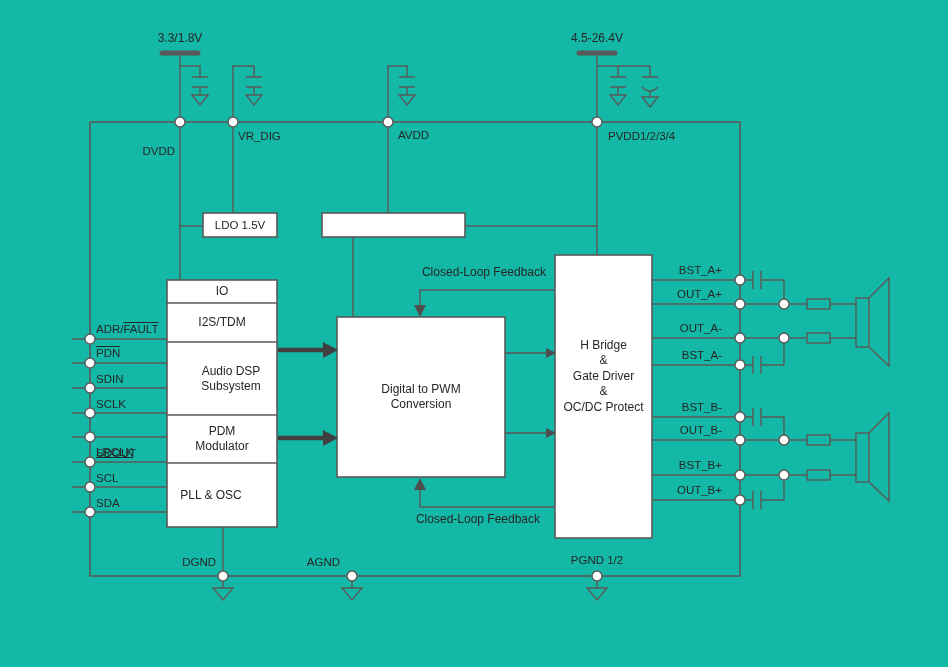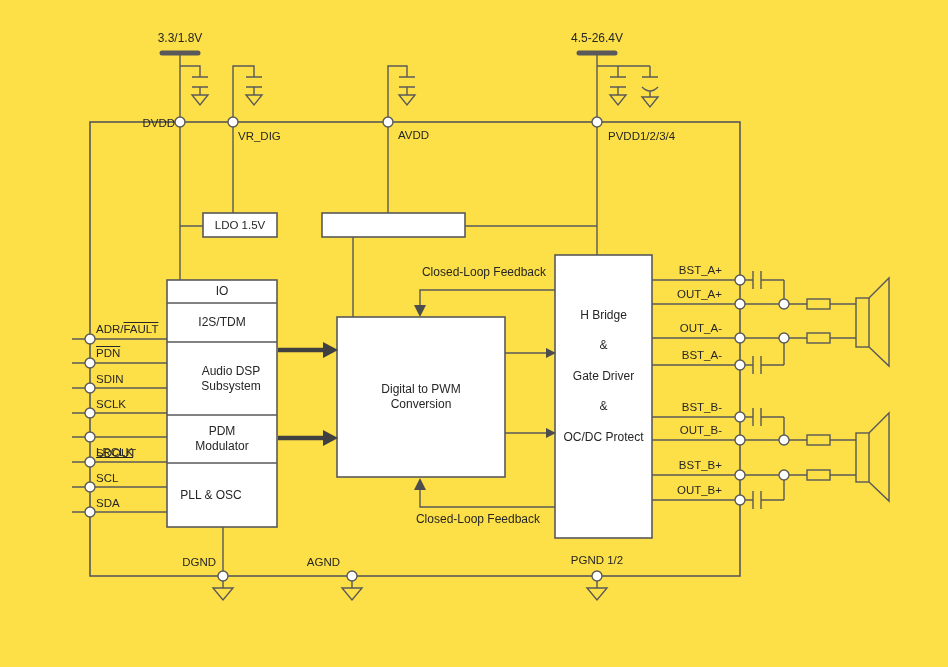--- a/index.html
+++ b/index.html
@@ -1,17 +1,17 @@
 <!DOCTYPE html>
 <html><head>
 <meta charset="utf-8">
 <style>
   html,body{margin:0;padding:0;background:#fff;}
   .canvas{
-    position:relative;width:948px;height:667px;background:#fde047;
+    position:relative;width:948px;height:667px;background:#14b8a6;
     font-family:"Liberation Sans",sans-serif;color:#262626;overflow:hidden;
   }
   .canvas svg{position:absolute;left:0;top:0;}
   .lbl{
     position:absolute;font-size:11.5px;color:#262626;white-space:nowrap;
     line-height:14px;
   }
   .ctr{display:flex;align-items:center;justify-content:center;text-align:center;}
   .blk{
     position:absolute;display:flex;flex-direction:column;align-items:center;
@@ -189,21 +189,21 @@
       <circle cx="784" cy="338" r="5"></circle>
       <circle cx="784" cy="440" r="5"></circle>
       <circle cx="784" cy="475" r="5"></circle>
     </g>
   </g>
 </svg>
 
 <div class="lbl ctr sup" style="left:138px;top:31px;width:84px;">3.3/1.8V</div>
 <div class="lbl ctr sup" style="left:555px;top:31px;width:84px;">4.5-26.4V</div>
 
-<div class="lbl rt" style="left:127px;top:116px;width:48px;">DVDD</div>
+<div class="lbl rt" style="left:127px;top:144px;width:48px;">DVDD</div>
 <div class="lbl" style="left:238px;top:129px;">VR_DIG</div>
 <div class="lbl" style="left:398px;top:128px;">AVDD</div>
 <div class="lbl" style="left:608px;top:129px;">PVDD1/2/3/4</div>
 
 <div class="blk" style="left:203px;top:213px;width:74px;height:24px;font-size:11.5px;">LDO 1.5V</div>
 
 <div class="blk" style="left:167px;top:280px;width:110px;height:23px;">IO</div>
 <div class="blk" style="left:167px;top:303px;width:110px;height:39px;">I2S/TDM</div>
 <div class="blk" style="left:176px;top:342px;width:110px;height:73px;">
   <div>Audio DSP</div>
@@ -213,21 +213,21 @@
   <div>PDM</div>
   <div>Modulator</div>
 </div>
 <div class="blk" style="left:167px;top:463px;width:88px;height:64px;">PLL &amp; OSC</div>
 
 <div class="blk" style="left:337px;top:317px;width:168px;height:160px;">
   <div>Digital to PWM</div>
   <div>Conversion</div>
 </div>
 
-<div class="blk" style="left:555px;top:255px;width:97px;height:243px;line-height:15.5px;gap:15px;">
+<div class="blk" style="left:555px;top:255px;width:97px;height:243px;line-height:15.5px;">
   <div>H Bridge</div>
   <div>&amp;</div>
   <div>Gate Driver</div>
   <div>&amp;</div>
   <div>OC/DC Protect</div>
 </div>
 
 <div class="lbl" style="left:96px;top:322px;"><span>ADR/</span><span class="ov">FAULT</span></div>
 <div class="lbl" style="left:96px;top:346px;"><span class="ov">PDN</span></div>
 <div class="lbl" style="left:96px;top:372px;">SDIN</div>

